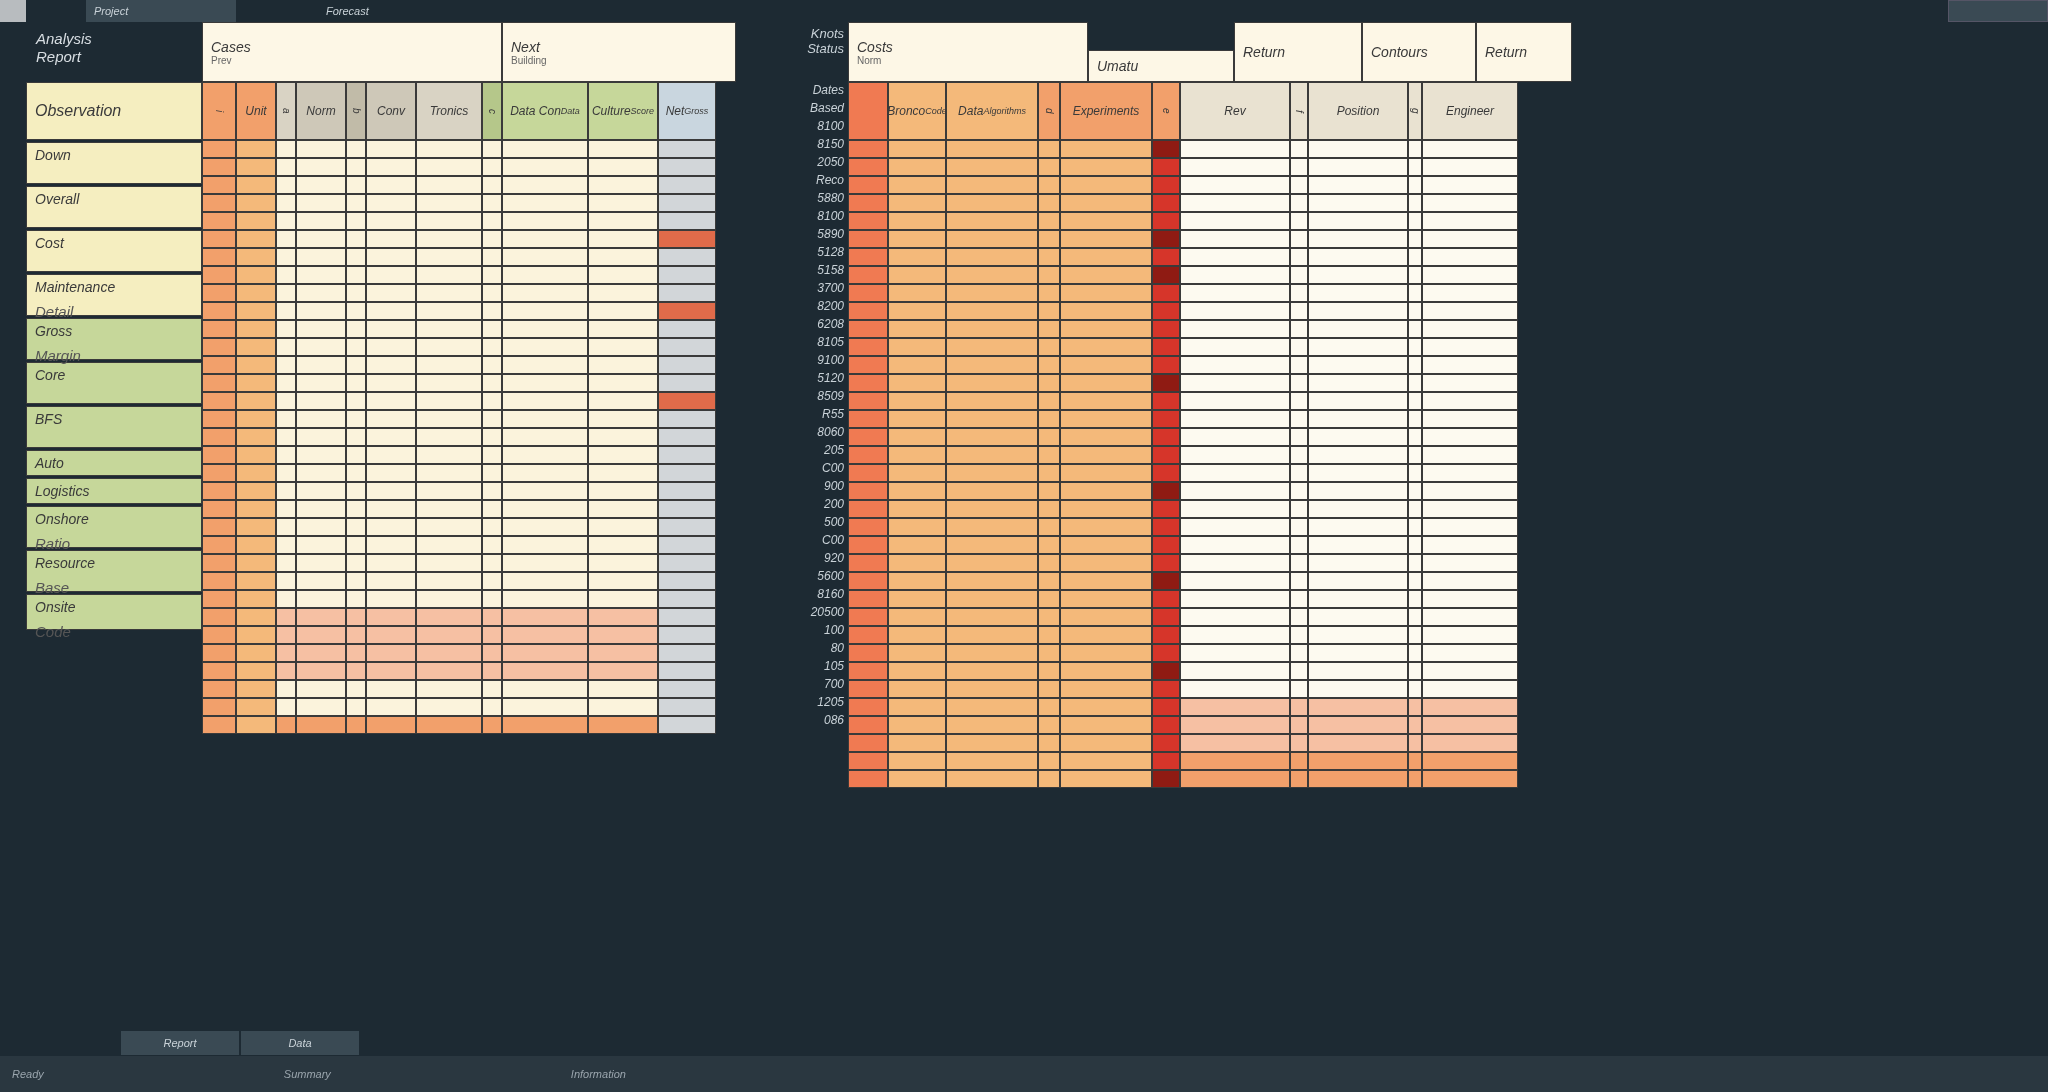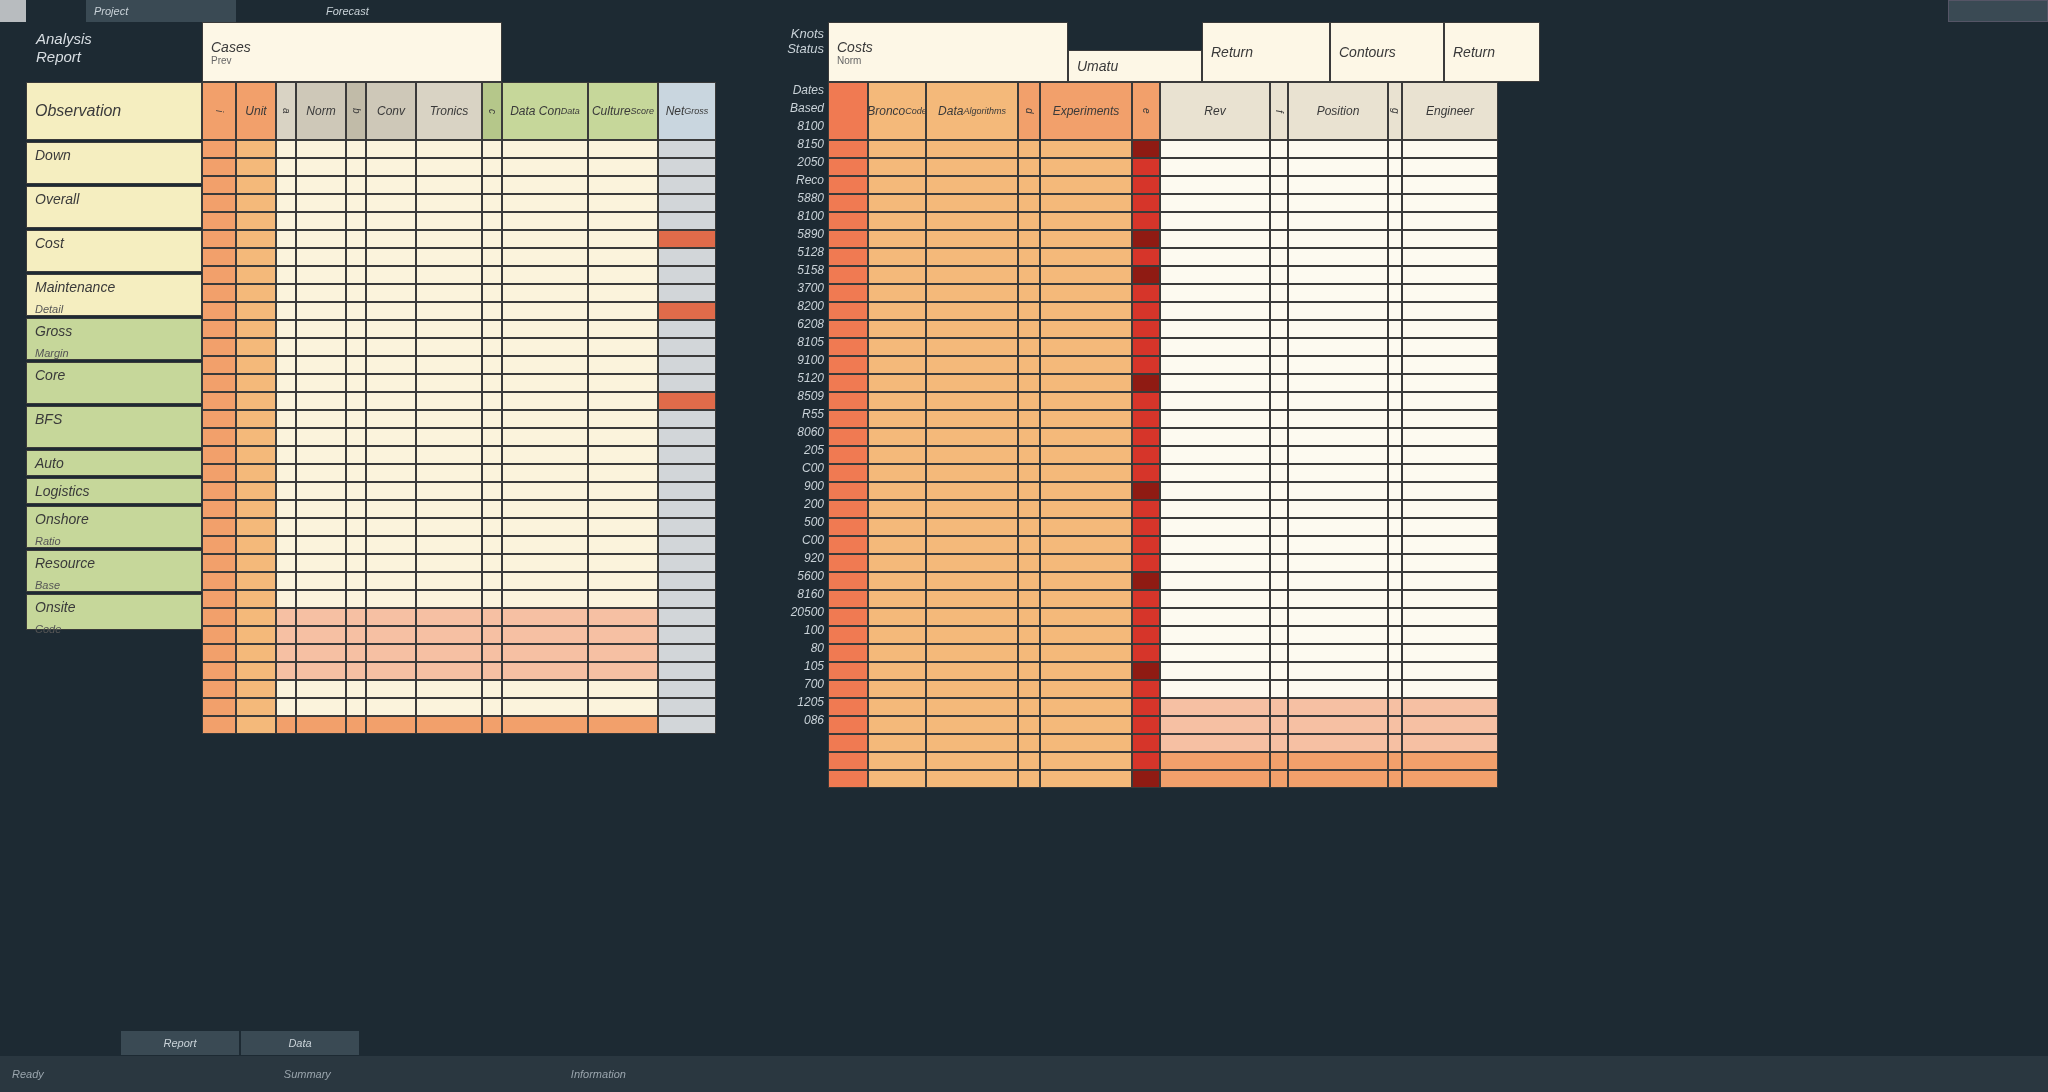--- a/index.html
+++ b/index.html
@@ -10,21 +10,21 @@
 .topbar .lbl { color: #c9d2d8; font-size: 11px; font-style: italic; line-height: 22px; }
 .topbar .right { margin-left: auto; width: 100px; height: 22px; background: #3a4a54; border: 1px solid #556; }
 .work { display: flex; height: 1005px; background: #1d2a33; }
 .pad { width: 26px; }
 .gap { width: 40px; }
 .leftpane { display: flex; flex-direction: column; }
 .lefthead { height: 60px; width: 176px; padding: 8px 10px; color: #d8dee3; font-size: 15px; font-style: italic; line-height: 18px; }
 .rowblock { width: 176px; background: #c6d79a; border: 1px solid #3a3a3a; display: flex; flex-direction: column; margin-bottom: 2px; }
 .rowblock.y { background: #f5eec0; }
 .rowblock .lbl { font-size: 14px; font-style: italic; color: #3a3a3a; padding: 4px 8px; }
-.rowblock .sub { font-size: 11px; color: #555; }
+.rowblock .sub { font-size: 15px; color: #555; }
 .gridwrap { display: flex; flex-direction: column; }
 .ghead { display: flex; height: 60px; }
 .ghcell { background: #fdf7e6; border: 1px solid #3a3a3a; display: flex; flex-direction: column; justify-content: center; padding: 4px 8px; font-size: 14px; font-style: italic; color: #3a3a3a; }
 .ghcell .s { font-size: 10px; color: #666; font-style: normal; }
 .subhead { display: flex; height: 58px; }
 .shcell { border: 1px solid #3a3a3a; display: flex; align-items: center; justify-content: center; font-size: 12px; font-style: italic; color: #3a3a3a; padding: 2px; }
 .shcell.v { writing-mode: vertical-rl; text-orientation: mixed; font-size: 10px; }
 .grid { display: flex; flex-direction: column; }
 .gr { display: flex; }
 .gc { border: 1px solid #3a3a3a; height: 18px; }
@@ -101,20 +101,24 @@
           <div class="lbl sub">Code</div>
         </div>
       </div>
   </div>
 
   <div class="gridwrap" id="gp-left">
       <div class="ghead">
         <div class="ghcell" style="width: 300px;">
           <div>Cases</div>
           <div class="s">Prev</div>
+        </div>
+        <div class="ghcell" style="width: 234px;">
+          <div>Next</div>
+          <div class="s">Building</div>
         </div>
       </div>
       <div class="subhead">
         <div class="shcell v" style="width: 34px; background: rgb(242, 160, 107);">i</div>
         <div class="shcell" style="width: 40px; background: rgb(242, 160, 107);">Unit</div>
         <div class="shcell v" style="width: 20px; background: rgb(217, 211, 196);">a</div>
         <div class="shcell" style="width: 50px; background: rgb(206, 200, 184);">Norm</div>
         <div class="shcell v" style="width: 20px; background: rgb(193, 187, 168);">b</div>
         <div class="shcell" style="width: 50px; background: rgb(206, 200, 184);">Conv</div>
         <div class="shcell" style="width: 66px; background: rgb(217, 211, 196);">Tronics</div>
@@ -611,21 +615,21 @@
         <div class="r">086</div>
       </div>
   </div>
 
   <div class="gridwrap" id="gp-right">
       <div class="ghead">
         <div class="ghcell" style="width: 240px;">
           <div>Costs</div>
           <div class="s">Norm</div>
         </div>
-        <div class="ghcell" style="width: 134px; margin-top: 28px;">
+        <div class="ghcell" style="width: 146px; margin-top: 28px;">
           <div>Umatu</div>
         </div>
         <div class="ghcell" style="width: 128px;">
           <div>Return</div>
         </div>
         <div class="ghcell" style="width: 114px;">
           <div>Contours</div>
         </div>
         <div class="ghcell" style="width: 96px;">
           <div>Return</div>

